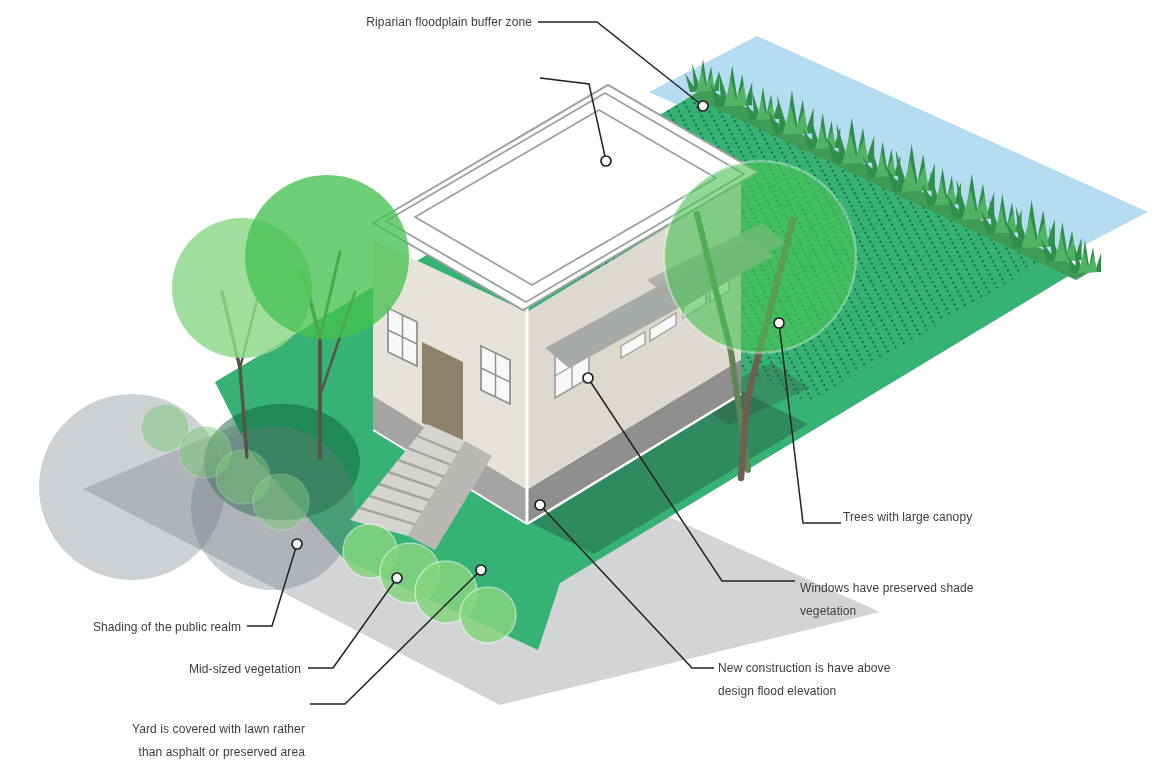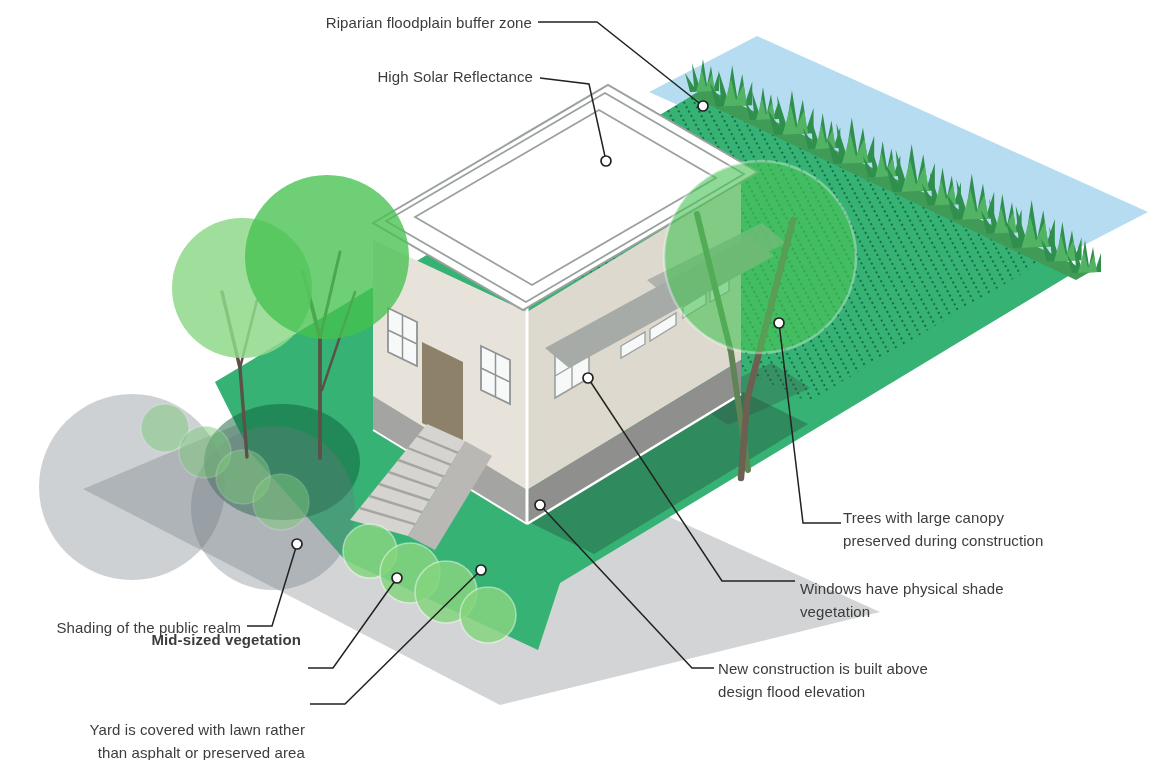--- a/index.html
+++ b/index.html
@@ -1,19 +1,19 @@
 <!DOCTYPE html>
 <html><head>
 <meta charset="utf-8">
 <style>
   html,body{margin:0;padding:0;background:#ffffff;}
   #stage{position:relative;width:1169px;height:760px;background:#ffffff;overflow:hidden;
          font-family:"Liberation Sans","DejaVu Sans",sans-serif;}
   #scene{position:absolute;left:0;top:0;}
-  .lbl{position:absolute;font-size:15px;line-height:23px;color:#3c3c3c;letter-spacing:0.1px;}
+  .lbl{position:absolute;font-size:12px;line-height:23px;color:#3c3c3c;letter-spacing:0.1px;}
   .lbl span{display:block;}
   .ra{text-align:right;}
 </style>
 </head>
 <body>
 
 <div id="stage">
 
 <svg id="scene" width="1169" height="760" viewBox="0 0 1169 760">
   <defs>
@@ -176,43 +176,41 @@
     <circle cx="397" cy="578" r="5"></circle>
     <circle cx="481" cy="570" r="5"></circle>
   </g>
 </svg>
 
 <div class="lbl ra" style="left:270px;top:11px;width:262px;">
   <span>Riparian floodplain buffer zone</span>
 </div>
 
 <div class="lbl ra" style="left:330px;top:65px;width:203px;">
-  <span>High Solar Reflectance</span>
 </div>
 
 <div class="lbl" style="left:843px;top:506px;width:265px;">
   <span>Trees with large canopy</span>
-  <span>preserved during construction</span>
 </div>
 
 <div class="lbl" style="left:800px;top:577px;width:265px;">
-  <span>Windows have physical shade</span>
+  <span>Windows have preserved shade</span>
   <span>vegetation</span>
 </div>
 
 <div class="lbl" style="left:718px;top:657px;width:275px;">
-  <span>New construction is built above</span>
+  <span>New construction is have above</span>
   <span>design flood elevation</span>
 </div>
 
 <div class="lbl ra" style="left:20px;top:616px;width:221px;text-align:right;">
   <span>Shading of the public realm</span>
 </div>
 
-<div class="lbl ra" style="left:100px;top:628px;width:201px;font-weight:bold;">
+<div class="lbl ra" style="left:100px;top:658px;width:201px;">
   <span>Mid-sized vegetation</span>
 </div>
 
 <div class="lbl ra" style="left:30px;top:718px;width:275px;">
   <span>Yard is covered with lawn rather</span>
   <span>than asphalt or preserved area</span>
 </div>
 
 </div>
 

